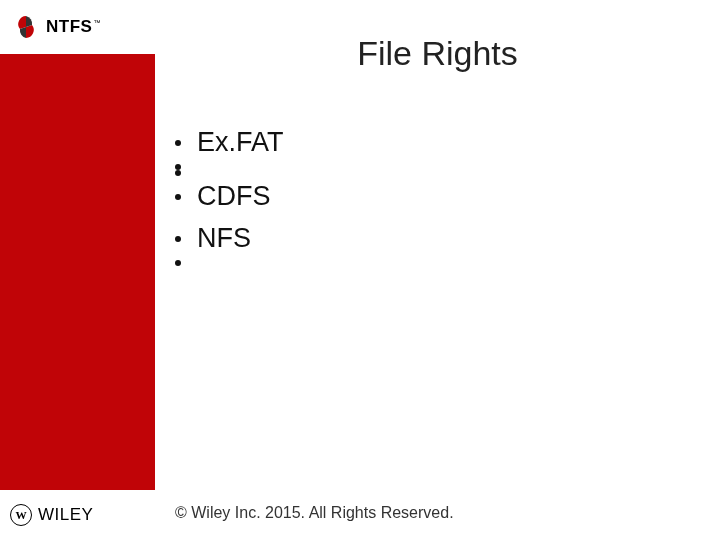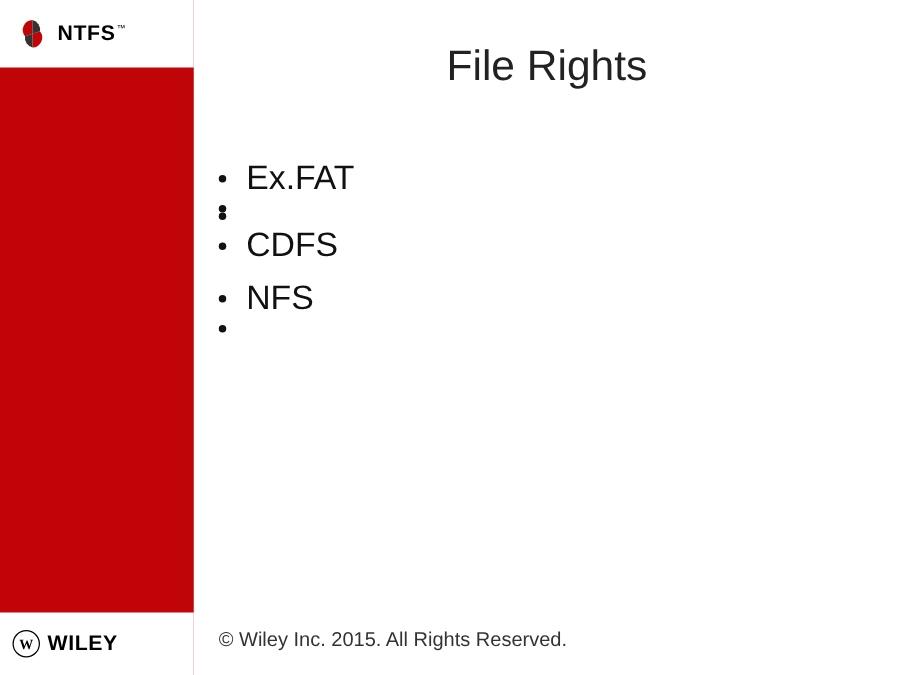--- a/index.html
+++ b/index.html
@@ -59,21 +59,21 @@
     width: 22px;
     height: 22px;
     border: 1.5px solid #000;
     border-radius: 50%;
     display: flex;
     align-items: center;
     justify-content: center;
   }
   .wiley-text {
     color: #000;
-    font-weight: 700;
+    font-weight: 400;
     font-size: 17px;
     letter-spacing: 0.5px;
     white-space: nowrap;
   }
   .title {
     position: absolute;
     left: 155px;
     right: 0;
     top: 34px;
     text-align: center;

